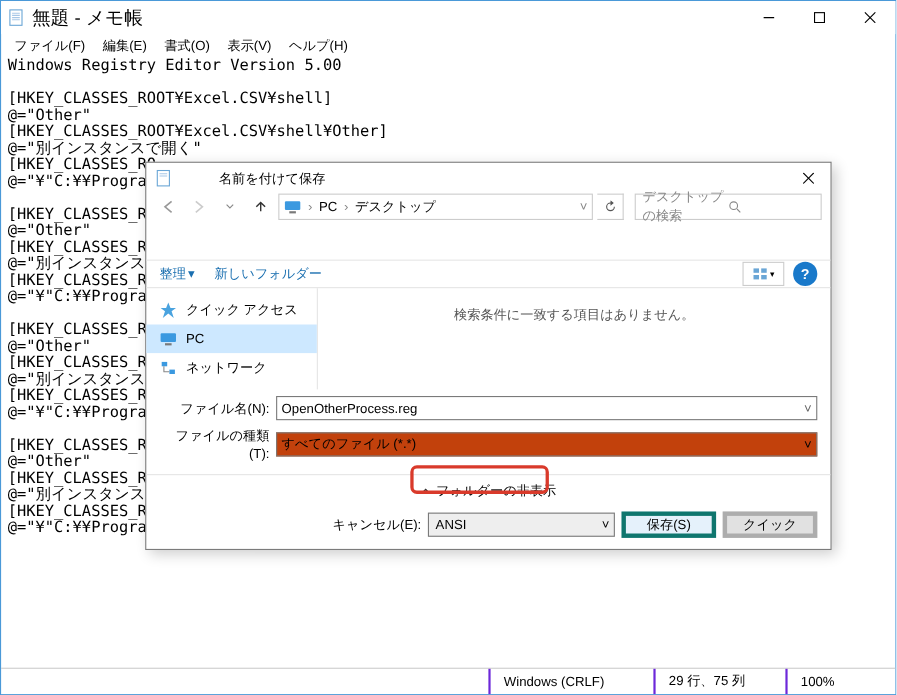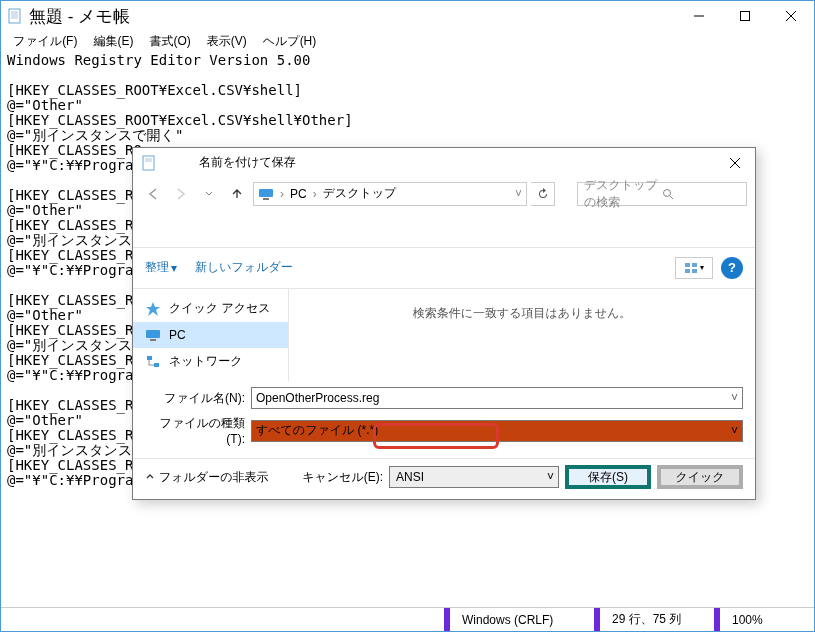--- a/index.html
+++ b/index.html
@@ -12,37 +12,37 @@
 .titlebar .title { font-size: 17px; color: #000; flex: 1; }
 .win-controls { display: flex; }
 .win-btn { width: 46px; height: 30px; display: flex; align-items: center; justify-content: center; color: #000; }
 
 .menubar { height: 20px; display: flex; padding-left: 4px; font-size: 12px; color: #000; }
 .menubar span { padding: 2px 8px; }
 
 .editor { flex: 1; padding: 2px 6px; font-family: "MS Gothic", monospace; font-size: 14px; line-height: 15px; white-space: pre; color: #000; overflow: hidden; }
 
 .statusbar { height: 24px; border-top: 1px solid #ccc; display: flex; align-items: center; font-size: 12px; color: #000; }
-.statusbar .sb-cell { border-left: 6px solid #6d28d9; padding: 0 12px; height: 100%; display: flex; align-items: center; }
+.statusbar .sb-cell { border-left: 2px solid #6d28d9; padding: 0 12px; height: 100%; display: flex; align-items: center; }
 .statusbar .sb-spacer { flex: 1; }
 
 
 .dialog { position: absolute; left: 132px; top: 147px; width: 624px; height: 353px; background: #fff; border: 1px solid #7b7b7b; box-shadow: 4px 4px 12px rgba(0,0,0,0.2); display: flex; flex-direction: column; }
 
 .dlg-titlebar { height: 32px; display: flex; align-items: center; padding-left: 8px; gap: 36px; }
 .dlg-titlebar .title { font-size: 12px; flex: 1; }
 .dlg-close { width: 40px; height: 28px; display: flex; align-items: center; justify-content: center; }
 
 .dlg-nav { height: 36px; display: flex; align-items: center; padding: 0 8px; gap: 4px; }
 .nav-btn { width: 24px; height: 24px; display: flex; align-items: center; justify-content: center; color: #888; }
 .nav-btn.enabled { color: #000; }
 .addr { flex: 1; height: 24px; border: 1px solid #ccc; display: flex; align-items: center; padding: 0 4px; font-size: 12px; gap: 6px; }
 .addr .sep { color: #888; }
 .addr-refresh { width: 24px; height: 24px; border: 1px solid #ccc; border-left: none; display: flex; align-items: center; justify-content: center; }
-.search { width: 170px; height: 24px; border: 1px solid #ccc; display: flex; align-items: center; padding: 0 6px; font-size: 12px; color: #888; margin-left: 18px; }
+.search { width: 170px; height: 24px; border: 1px solid #ccc; display: flex; align-items: center; padding: 0 6px; font-size: 12px; color: #888; margin-left: 6px; }
 .search span { flex: 1; }
 
 .dlg-toolbar { height: 46px; border-top: 1px solid #e5e5e5; border-bottom: 1px solid #e5e5e5; display: flex; align-items: center; padding: 0 12px; font-size: 12px; margin-top: 36px; }
 .dlg-toolbar .tb-item { color: #1a6fb0; margin-right: 18px; display: flex; align-items: center; gap: 2px; }
 .dlg-toolbar .tb-right { margin-left: auto; display: flex; align-items: center; gap: 8px; }
 .tb-view { width: 38px; height: 22px; border: 1px solid #ccc; display: flex; align-items: center; justify-content: center; }
 .tb-help { width: 22px; height: 22px; border-radius: 50%; background: #1979ca; color: #fff; display: flex; align-items: center; justify-content: center; font-size: 13px; font-weight: bold; }
 
 .dlg-body { flex: 1; display: flex; }
 .sidebar { width: 156px; border-right: 1px solid #e5e5e5; padding: 6px 0; }
@@ -52,21 +52,21 @@
 .file-area { flex: 1; display: flex; align-items: flex-start; justify-content: center; padding-top: 16px; font-size: 12px; color: #555; }
 
 .dlg-fields { padding: 6px 12px 2px 12px; }
 .field-row { display: flex; align-items: center; margin-bottom: 6px; font-size: 12px; }
 .field-label { width: 100px; text-align: right; margin-right: 6px; }
 .field-input { flex: 1; height: 22px; border: 1px solid #7a7a7a; padding: 0 4px; font-size: 12px; display: flex; align-items: center; }
 .field-combo { flex: 1; height: 22px; border: 1px solid #7a7a7a; padding: 0 4px; font-size: 12px; display: flex; align-items: center; position: relative; background: #c2410c; }
 .combo-arrow { position: absolute; right: 4px; }
 .red-highlight { border: 3px solid #d93a2b; border-radius: 6px; position: absolute; left: 240px; top: 275px; width: 126px; height: 26px; pointer-events: none; }
 
-.dlg-bottom { display: flex; align-items: center; padding: 6px 12px 10px 12px; font-size: 12px; gap: 10px; border-top: 1px solid #e5e5e5; margin-top: 4px;}
+.dlg-bottom { display: flex; align-items: center; padding: 6px 12px 10px 12px; font-size: 12px; gap: 10px; border-top: 1px solid #e5e5e5; margin-top: 4px; flex-direction: column;}
 .hide-folders { display: flex; align-items: center; gap: 4px; }
 .encoding-wrap { margin-left: auto; display: flex; align-items: center; gap: 6px; }
 .enc-combo { width: 170px; height: 22px; border: 1px solid #7a7a7a; background: #eee; display: flex; align-items: center; padding: 0 6px; position: relative; }
 .btn { width: 86px; height: 24px; border: 4px solid #0f766e; background: #e5f1fb; display: flex; align-items: center; justify-content: center; }
 .btn.secondary { border-color: #adadad; background: #e1e1e1; }
 
 svg { display: block; }
 </style>
 </head>
 <body>

